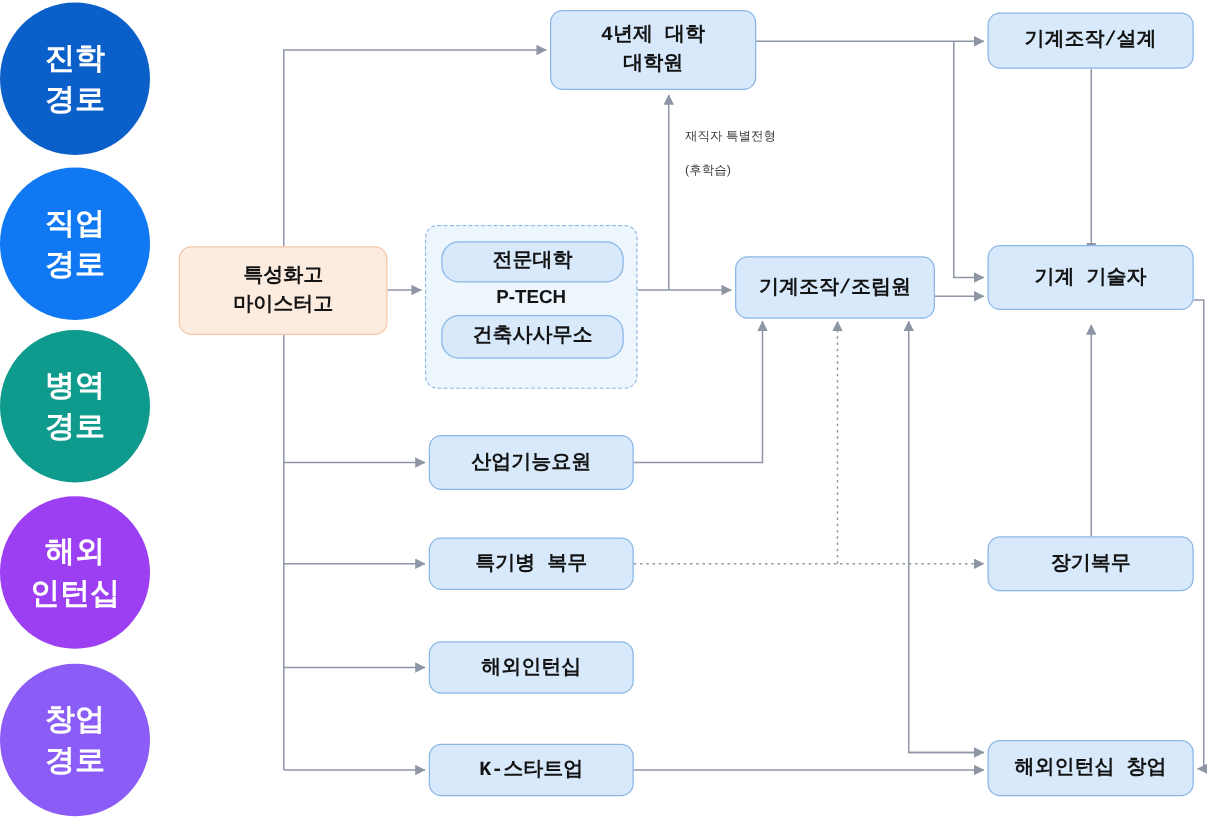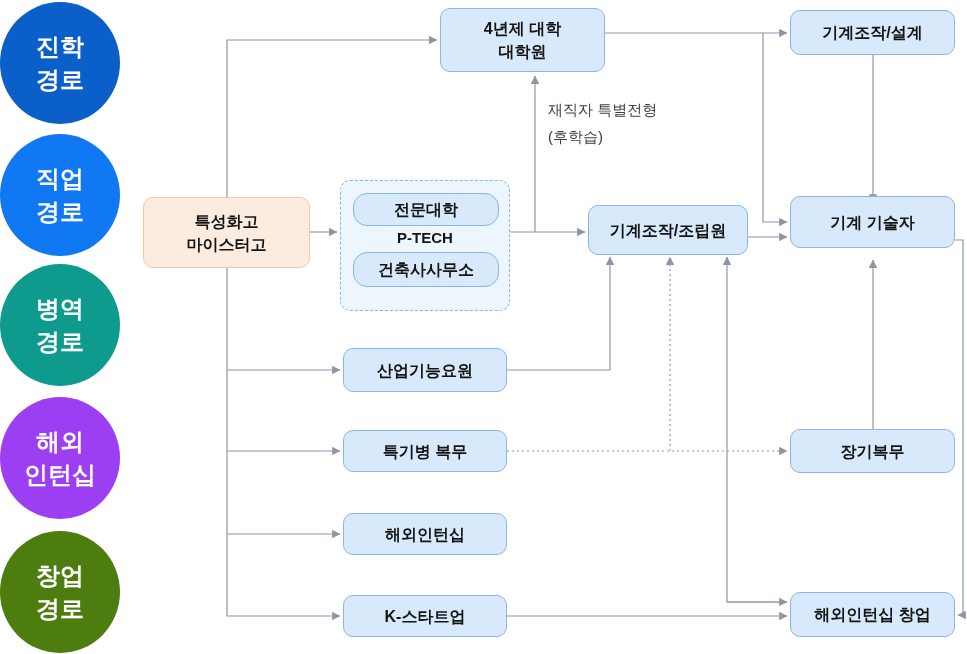--- a/index.html
+++ b/index.html
@@ -7,29 +7,29 @@
        font-family:"Liberation Sans","DejaVu Sans",sans-serif;}
   #canvas{position:absolute;inset:0;width:967px;height:654px;}
   svg.connectors{position:absolute;left:0;top:0;z-index:1;}
   .circle{position:absolute;width:120px;height:122px;border-radius:50%;
           color:#fff;font-weight:700;font-size:24px;line-height:33px;
           display:flex;flex-direction:column;align-items:center;justify-content:center;
           z-index:2;text-align:center;}
   .node{position:absolute;background:#d7e9fa;border:1.5px solid #8ab6e6;border-radius:10px;
         display:flex;flex-direction:column;align-items:center;justify-content:center;
         font-weight:700;font-size:16px;color:#141414;z-index:2;line-height:23px;
-        box-sizing:border-box;text-align:center;}
+        box-sizing:border-box;text-align:center;font-family:Liberation Mono, monospace;}
   .node.source{background:#fcebdf;border-color:#f4c7a6;}
   .group{position:absolute;background:#edf5fd;border:1.5px dashed #8ab6e6;border-radius:10px;
          z-index:2;box-sizing:border-box;}
   .group .node{border-radius:14px;}
   .ptech-label{position:absolute;left:0;right:0;top:48px;text-align:center;
                font-weight:700;font-size:15px;color:#141414;}
   .annotation{position:absolute;left:548px;top:96px;width:140px;z-index:2;
-              font-size:15px;color:#3d3d3d;line-height:27px;font-weight:400;}
+              font-size:10px;color:#3d3d3d;line-height:27px;font-weight:400;}
   .annotation span{display:block;}
 </style>
 </head>
 <body>
 
 <div id="canvas">
 
   <svg class="connectors" width="967" height="654" viewBox="0 0 967 654">
     <defs>
       <marker id="arr" viewBox="0 0 8 8" refX="7.5" refY="4" markerWidth="7" markerHeight="7" orient="auto-start-reverse">
@@ -70,21 +70,21 @@
     <span>경로</span>
   </div>
   <div class="circle" style="left: 0px; top: 264px; background: rgb(14, 154, 140);">
     <span>병역</span>
     <span>경로</span>
   </div>
   <div class="circle" style="left: 0px; top: 397px; background: rgb(156, 62, 242);">
     <span>해외</span>
     <span>인턴십</span>
   </div>
-  <div class="circle" style="left: 0px; top: 531px; background: #4d7c0f;">
+  <div class="circle" style="left: 0px; top: 531px; background: #8b5cf6;">
     <span>창업</span>
     <span>경로</span>
   </div>
 
   <div class="node source" style="left:143px;top:197px;width:167px;height:71px">
     <span>특성화고</span>
     <span>마이스터고</span>
   </div>
 
   <div class="node" style="left:440px;top:8px;width:165px;height:64px">

